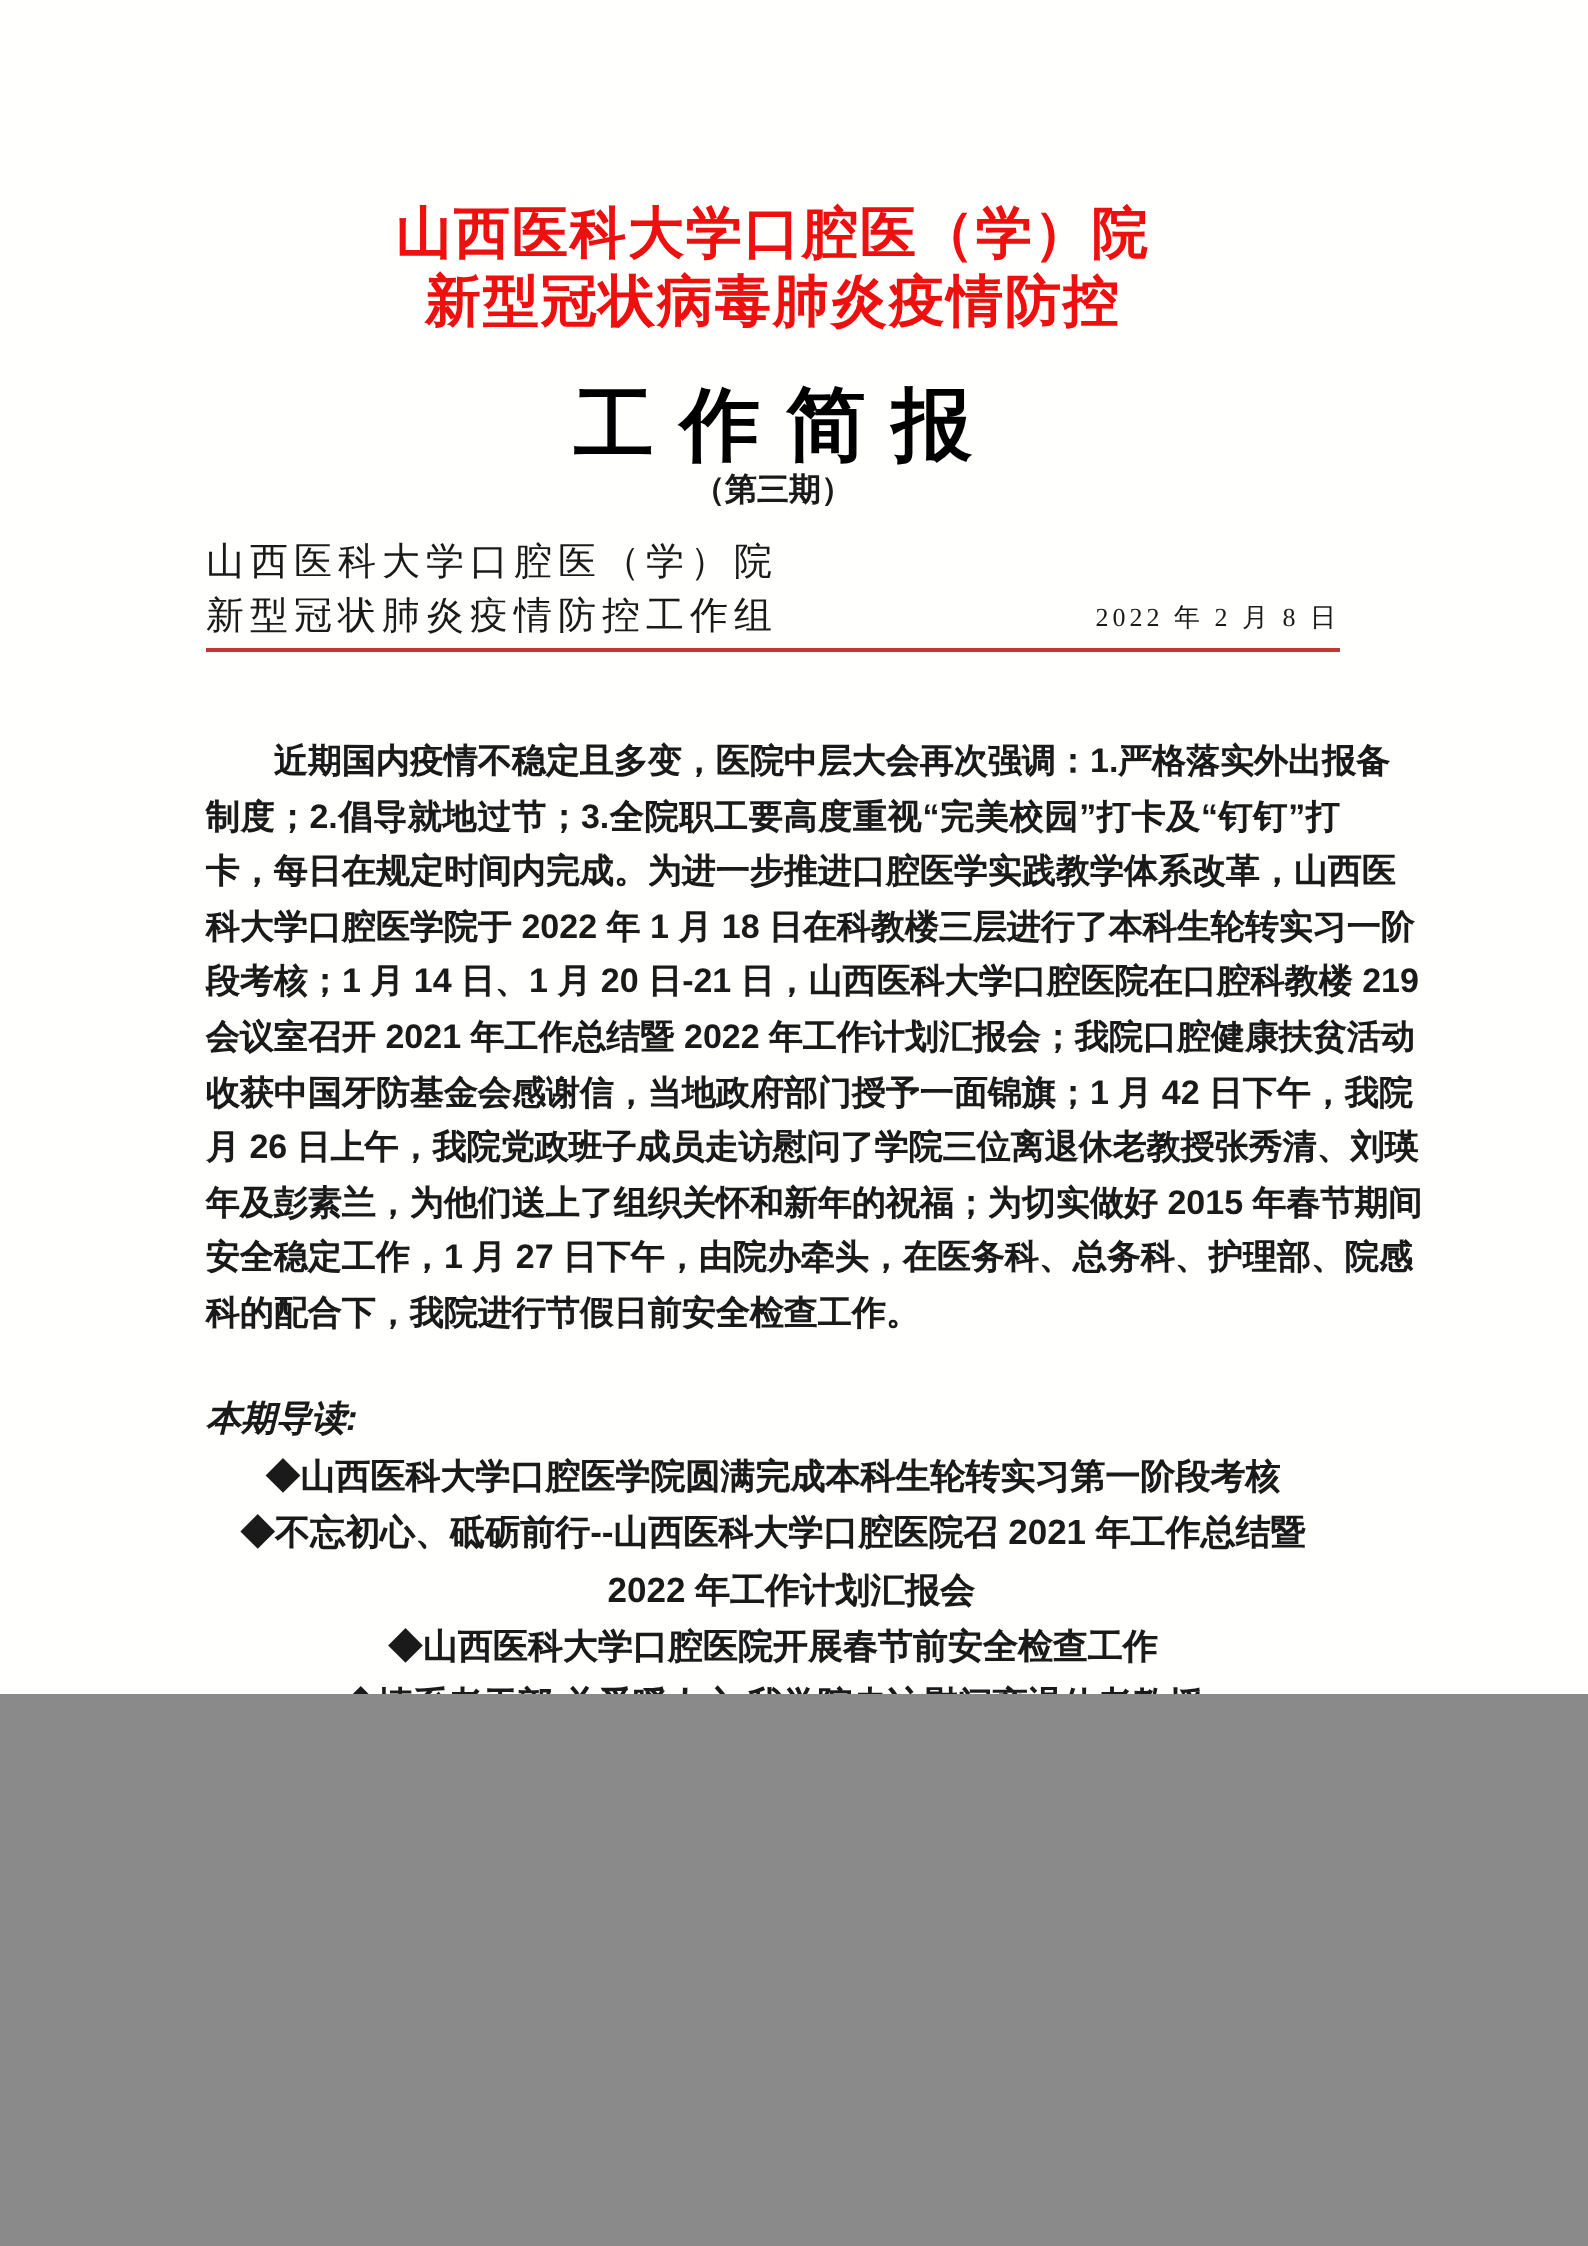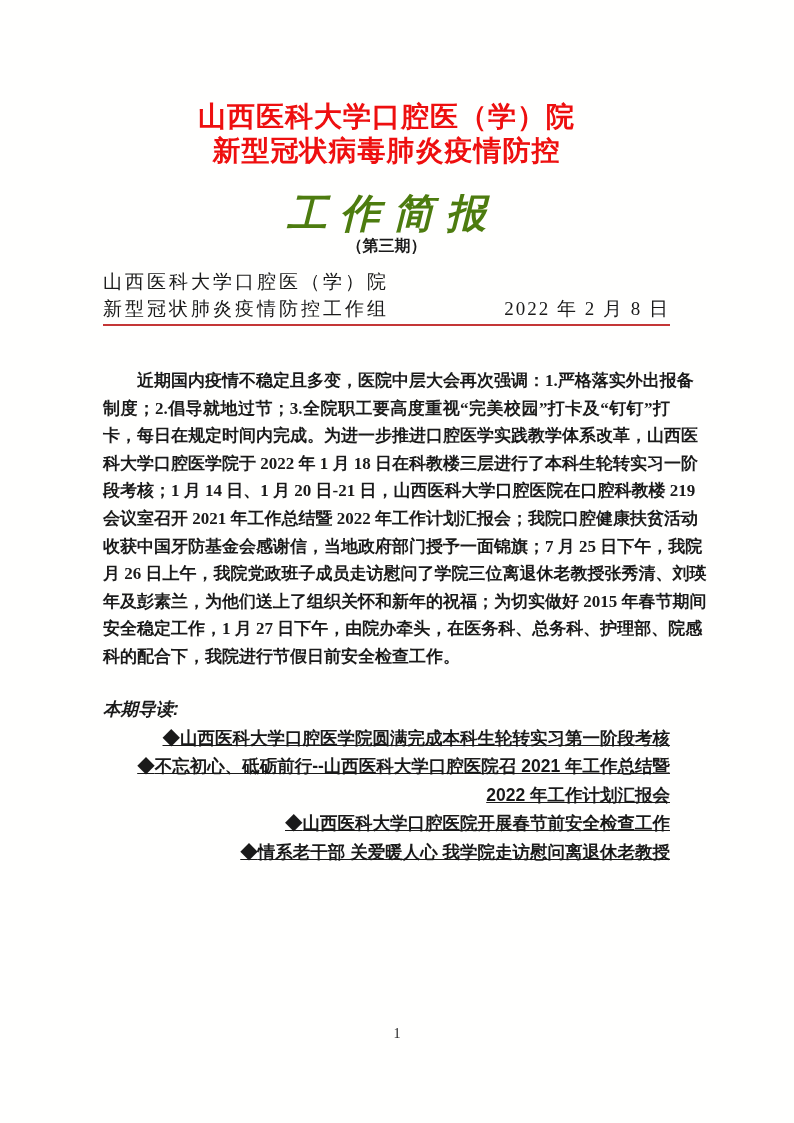--- a/index.html
+++ b/index.html
@@ -1,20 +1,20 @@
 <!DOCTYPE html>
 <html><head>
 <meta charset="utf-8">
 <style>
   * { margin: 0; padding: 0; box-sizing: border-box; }
   html, body { background: #8a8a8a; }
   .page {
     position: relative;
     width: 794px;
-    height: 1123px;
+    height: 847px;
     margin: 0 auto;
     background: #fffffe;
     overflow: hidden;
     color: #1a1a1a;
     font-family: "Liberation Serif", serif;
   }
   .content {
     position: absolute;
     left: 103px;
     top: 0;
@@ -56,33 +56,33 @@
     padding-bottom: 2px;
   }
   .masthead-org div {
     font-family: "Liberation Serif", serif;
     font-size: 19px;
     line-height: 27px;
     letter-spacing: 3px;
   }
   .masthead-date {
     font-family: "Liberation Serif", serif;
-    font-size: 19px;
+    font-size: 13px;
     line-height: 27px;
     letter-spacing: 2px;
     white-space: nowrap;
   }
   .red-rule {
     height: 2px;
     width: 100%;
   }
   
   .body-text {
     margin-top: 41px;
-    font-family: Liberation Serif, serif;
+    font-family: Liberation Sans, sans-serif;
     font-weight: bold;
     font-size: 17px;
   }
   .body-line {
     line-height: 27.6px;
     text-align: justify;
     text-align-last: justify;
     white-space: nowrap; 
   }
   .body-line.first { text-indent: 2em; }
@@ -92,22 +92,21 @@
     margin-top: 23px;
     font-family: "Liberation Sans", sans-serif;
     font-weight: bold;
     font-size: 17.5px;
   }
   .digest-heading { line-height: 30px; font-style: italic; }
   .digest-item {
     line-height: 28.5px;
     padding-left: 1.05em;
     text-indent: -1.05em;
-    text-align: right;
-    text-decoration: underline;
+    text-align: center;
   }
   .digest-item .bullet { margin-right: 0; }
   
   .page-number {
     position: absolute;
     top: 1026px;
     left: 0;
     width: 100%;
     text-align: center;
     font-family: "Liberation Serif", serif;
@@ -118,41 +117,41 @@
 <body>
 
 <div class="page">
   <div class="content">
 
     <div class="title-block" style="color: rgb(238, 15, 15);">
       <div>山西医科大学口腔医（学）院</div>
       <div>新型冠状病毒肺炎疫情防控</div>
     </div>
 
-    <div class="main-title" style="color: #4d7c0f; font-style: italic;">工作简报</div>
+    <div class="main-title" style="color: #000000;">工作简报</div>
 
     <div class="issue">（第三期）</div>
 
     <div class="masthead">
       <div class="masthead-org">
         <div>山西医科大学口腔医（学）院</div>
         <div>新型冠状肺炎疫情防控工作组</div>
       </div>
       <div class="masthead-date">2022 年 2 月 8 日</div>
     </div>
     <div class="red-rule" style="background: rgb(196, 54, 54);"></div>
 
     <div class="body-text">
         <div class="body-line first">近期国内疫情不稳定且多变，医院中层大会再次强调：1.严格落实外出报备</div>
         <div class="body-line">制度；2.倡导就地过节；3.全院职工要高度重视“完美校园”打卡及“钉钉”打</div>
         <div class="body-line">卡，每日在规定时间内完成。为进一步推进口腔医学实践教学体系改革，山西医</div>
         <div class="body-line">科大学口腔医学院于 2022 年 1 月 18 日在科教楼三层进行了本科生轮转实习一阶</div>
         <div class="body-line">段考核；1 月 14 日、1 月 20 日-21 日，山西医科大学口腔医院在口腔科教楼 219</div>
         <div class="body-line">会议室召开 2021 年工作总结暨 2022 年工作计划汇报会；我院口腔健康扶贫活动</div>
-        <div class="body-line">收获中国牙防基金会感谢信，当地政府部门授予一面锦旗；7 月 25 日下午，我院</div>
+        <div class="body-line">收获中国牙防基金会感谢信，当地政府部门授予一面锦旗；1 月 42 日下午，我院</div>
         <div class="body-line">月 26 日上午，我院党政班子成员走访慰问了学院三位离退休老教授张秀清、刘瑛</div>
         <div class="body-line">年及彭素兰，为他们送上了组织关怀和新年的祝福；为切实做好 2015 年春节期间</div>
         <div class="body-line">安全稳定工作，1 月 27 日下午，由院办牵头，在医务科、总务科、护理部、院感</div>
         <div class="body-line last">科的配合下，我院进行节假日前安全检查工作。</div>
       </div>
 
     <div class="digest">
       <div class="digest-heading">本期导读:</div>
       <div>
           <div class="digest-item"><span class="bullet">◆</span>山西医科大学口腔医学院圆满完成本科生轮转实习第一阶段考核</div>

